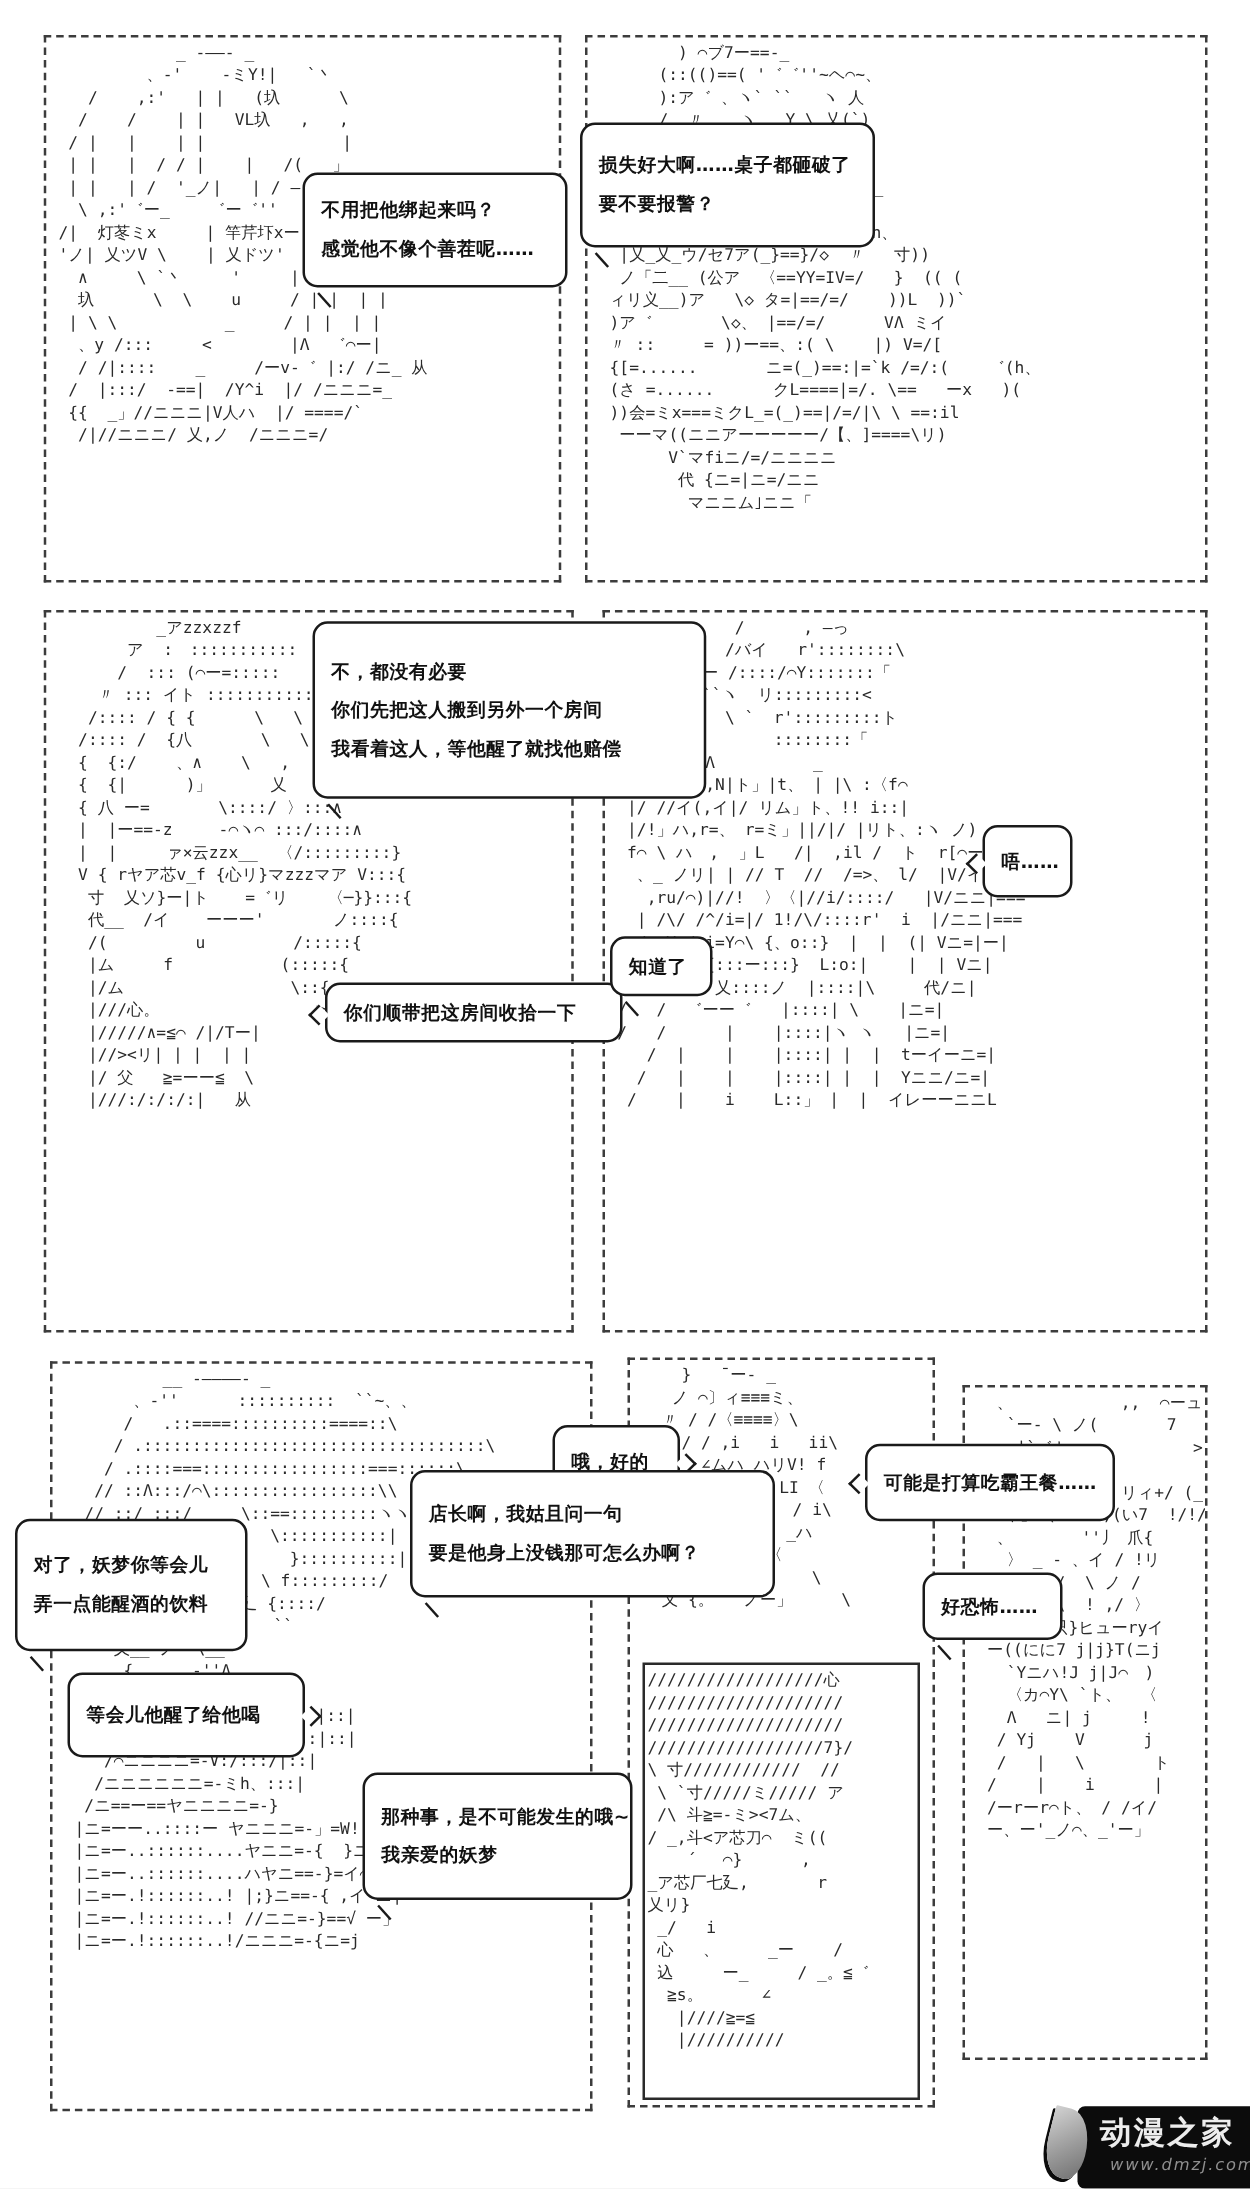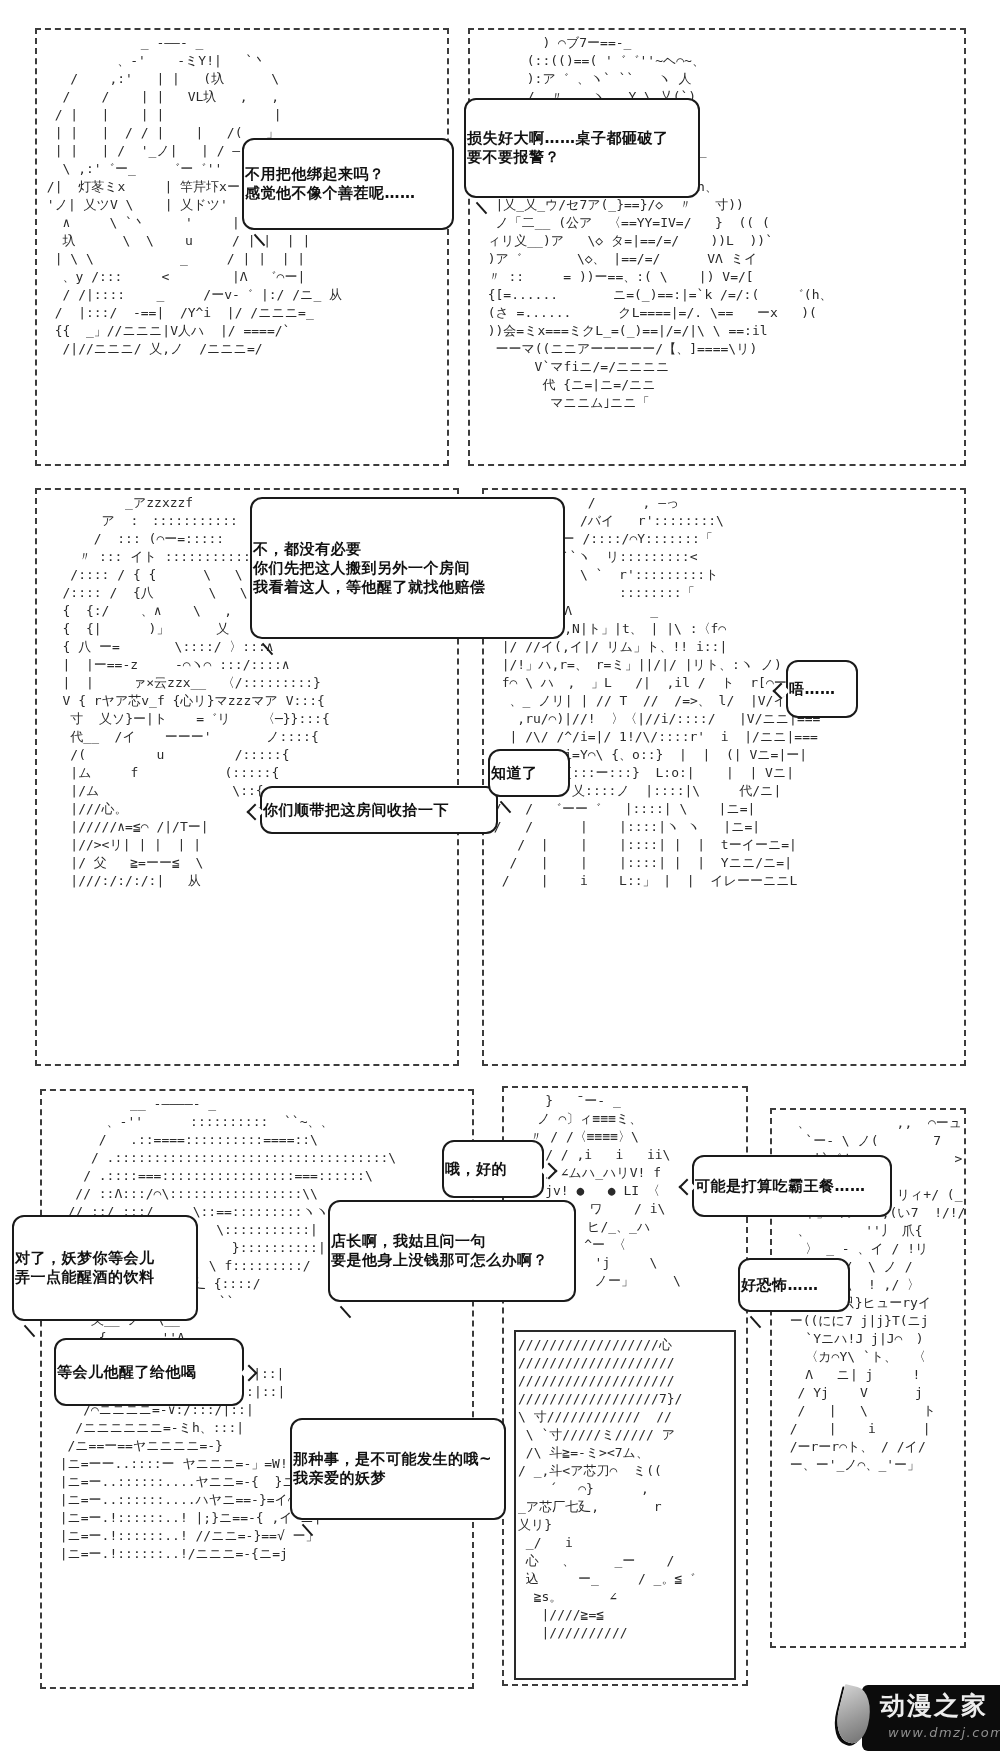--- a/index.html
+++ b/index.html
@@ -35,21 +35,22 @@
   }
   .bubble{
     position:absolute;
     background:#ffffff;
     border:2px solid #1a1a1a;
     border-radius:12px;
     box-sizing:border-box;
     display:flex;
     flex-direction:column;
     justify-content:center;
-    padding:4px 10px 4px 1px;
+    gap:12px;
+    padding:4px 10px 4px 13px;
     z-index:30;
   }
   .bline{
     font-size:15px;
     font-weight:600;
     letter-spacing:0.5px;
     white-space:nowrap;
     color:#111111;
   }
   
@@ -308,21 +309,21 @@
   </div>
 
   <div class="bubble tail-right" style="left:442px;top:1140px;width:102px;height:58px">
     <div class="bline">哦，好的</div>
   </div>
 
   <div class="bubble tail-left" style="left:692px;top:1155px;width:200px;height:62px">
     <div class="bline">可能是打算吃霸王餐……</div>
   </div>
 
-  <div class="bubble tail-bl" style="left:328px;top:1200px;width:248px;height:102px">
+  <div class="bubble tail-bl" style="left:328px;top:1176px;width:292px;height:102px">
     <div class="bline">店长啊，我姑且问一句</div>
     <div class="bline">要是他身上没钱那可怎么办啊？</div>
   </div>
 
   <div class="bubble tail-bl" style="left:12px;top:1215px;width:186px;height:106px">
     <div class="bline">对了，妖梦你等会儿</div>
     <div class="bline">弄一点能醒酒的饮料</div>
   </div>
 
   <div class="bubble tail-right" style="left:54px;top:1338px;width:190px;height:68px">

